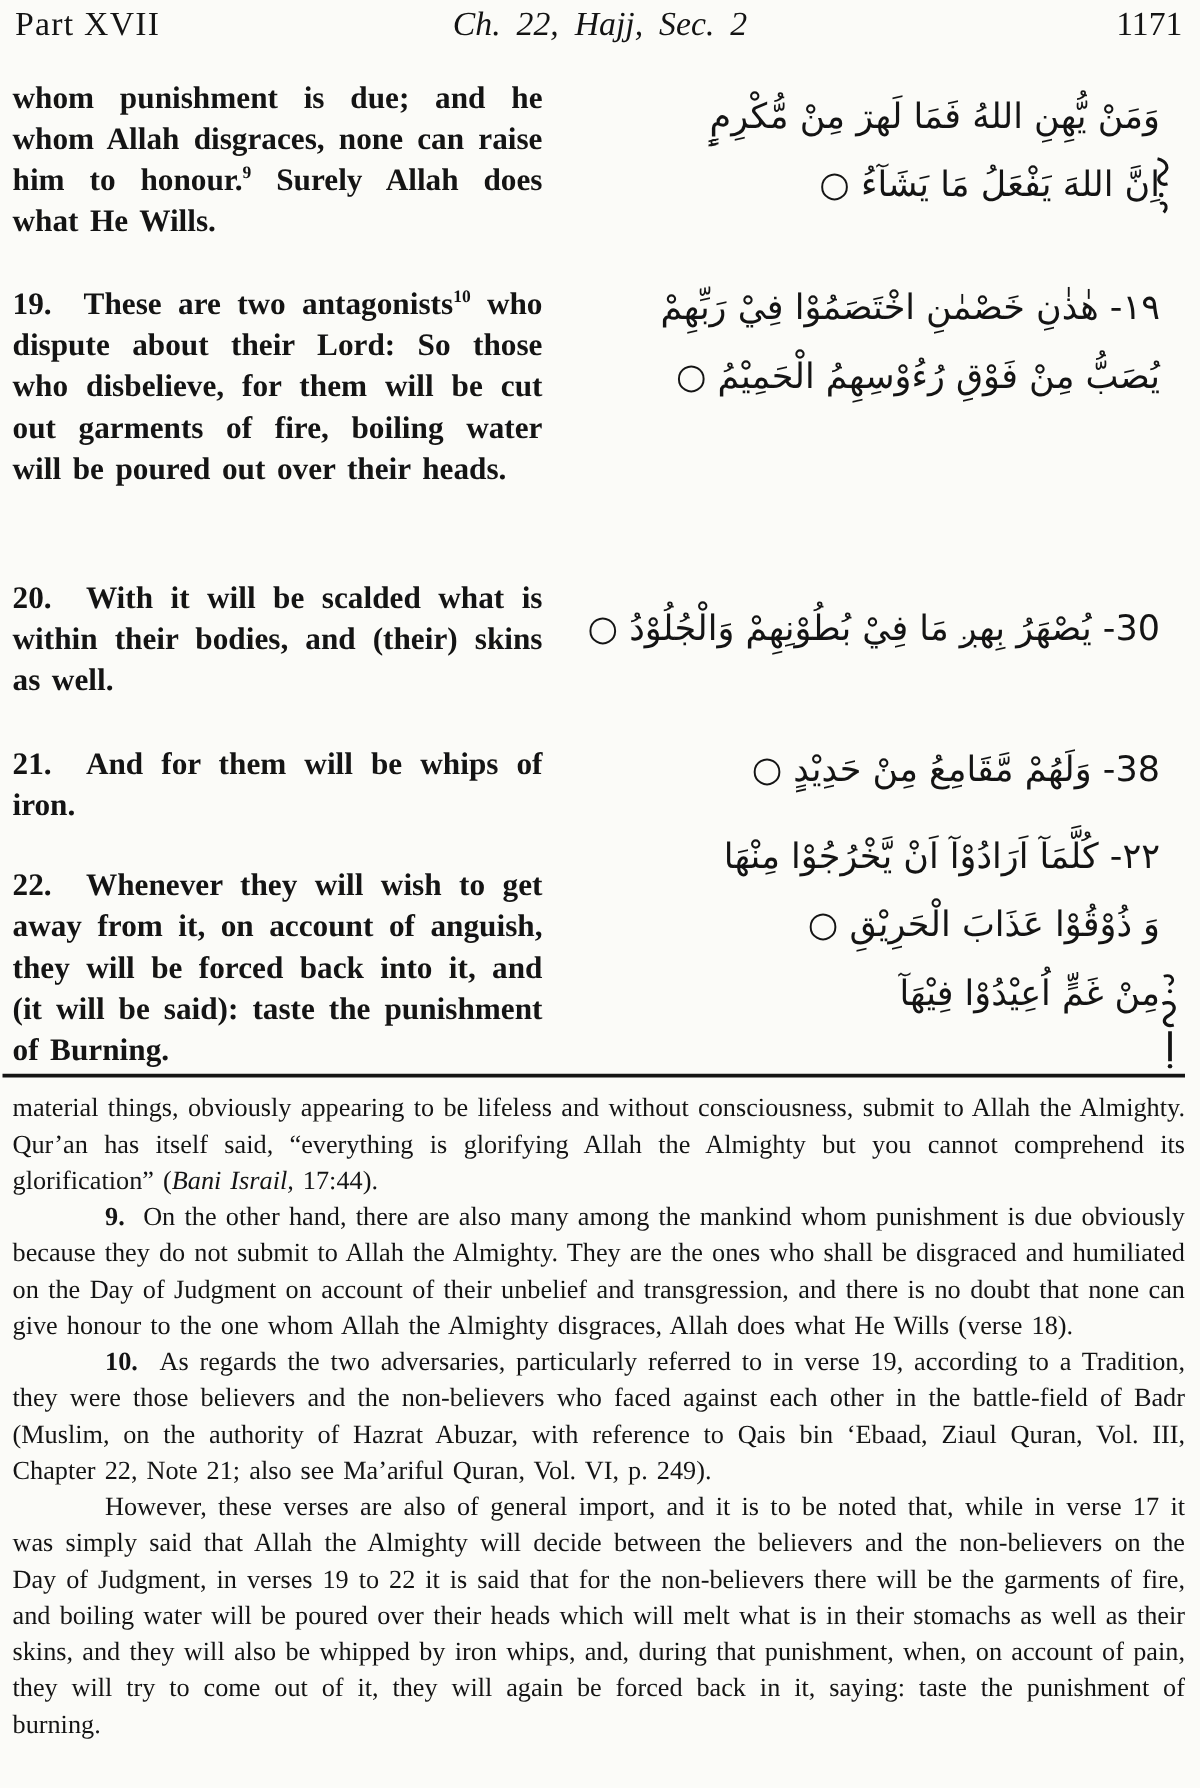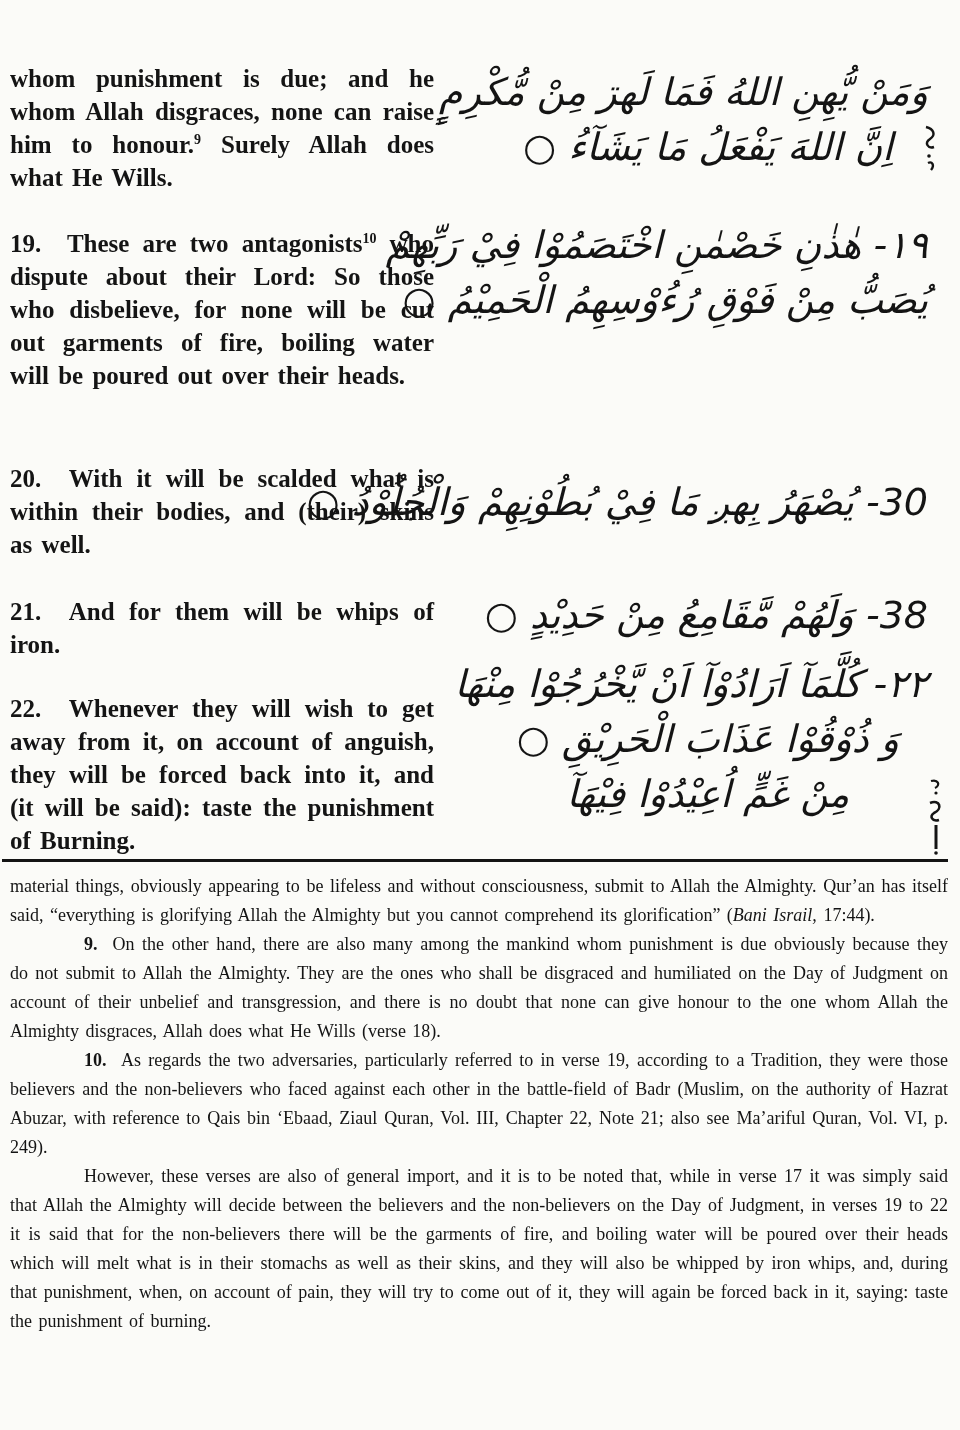--- a/index.html
+++ b/index.html
@@ -27,50 +27,55 @@
     font-size:25px;font-weight:bold;line-height:33px;
     text-align:justify;word-spacing:3px;
   }
   .col-en p:last-child{text-align-last:left;}
   .v-sup{vertical-align:super;font-size:14px;line-height:0;font-weight:bold;}
 
   .col-ar{position:absolute;left:488px;top:0;width:458px;}
   .ar-block{position:absolute;left:0;width:440px;direction:rtl;}
   .ar-line{
     font-family:"DejaVu Sans", sans-serif;
-    font-size:38px;line-height:55px;white-space:nowrap;font-style:italic;
+    font-size:28px;line-height:55px;white-space:nowrap;
   }
   .ar-right{text-align:right;}
-  .ar-center{text-align:center;}
+  .ar-center{text-align:right;}
 
   .margin-mark{position:absolute;}
 
   
   .divider{position:absolute;top:859px;left:2px;width:946px;height:3px;background:#141414;}
 
   
   .footnotes{position:absolute;top:872px;left:10px;width:938px;}
   .footnotes p{
-    margin:0;font-size:18px;line-height:29px;text-align:justify;word-spacing:2px;
+    margin:0;font-size:21px;line-height:29px;text-align:justify;word-spacing:2px;
   }
   .fn-indent{text-indent:74px;}
   .fn-num{font-weight:bold;}
   .fn-italic{font-style:italic;}
 </style>
 </head>
 <body>
 
 <div class="page">
 
+  <div class="header">
+    <span class="part">Part XVII</span>
+    <span class="chapter">Ch. 22, Hajj, Sec. 2</span>
+    <span class="pageno">1171</span>
+  </div>
 
   <div class="main">
 
     <div class="col-en">
       <p style="top:7px"><span>whom punishment is due; and he whom Allah disgraces, none can raise him to honour.</span><span class="v-sup">9</span><span> Surely Allah does what He Wills.</span></p>
-      <p style="top:172px"><span>19.&nbsp; These are two antagonists</span><span class="v-sup">10</span><span> who dispute about their Lord: So those who disbelieve, for none will be cut out garments of fire, boiling water will be poured out over their heads.</span></p>
+      <p style="top:172px"><span>19.&nbsp; These are two antagonists</span><span class="v-sup">10</span><span> who dispute about their Lord: So those who disbelieve, for them will be cut out garments of fire, boiling water will be poured out over their heads.</span></p>
       <p style="top:407px"><span>20.&nbsp; With it will be scalded what is within their bodies, and (their) skins as well.</span></p>
       <p style="top:540px"><span>21.&nbsp; And for them will be whips of iron.</span></p>
       <p style="top:637px"><span>22.&nbsp; Whenever they will wish to get away from it, on account of anguish, they will be forced back into it, and (it will be said): taste the punishment of Burning.</span></p>
     </div>
 
     <div class="col-ar">
       <div class="ar-block" style="top:10px">
         <div class="ar-line ar-right">وَمَنْ يُّهِنِ اللهُ فَمَا لَهڗ مِنْ مُّكْرِمٍٕ</div>
         <div class="ar-line ar-center">اِنَّ اللهَ يَفْعَلُ مَا يَشَآءُ ○</div>
       </div>

